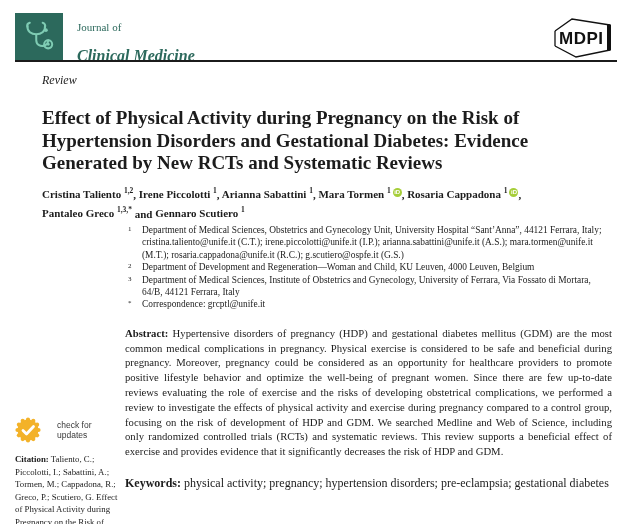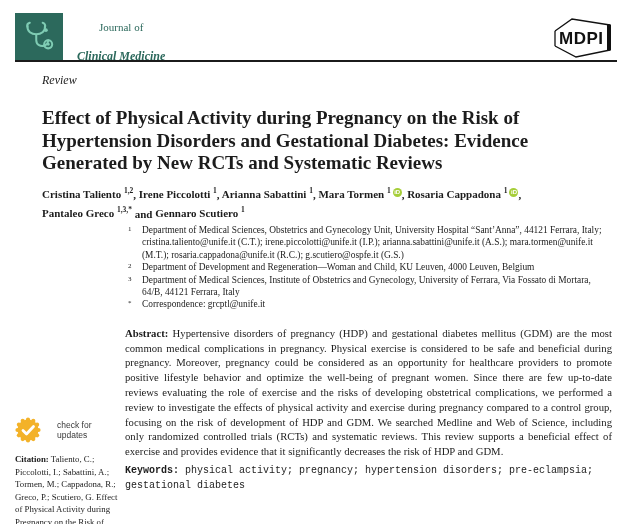--- a/index.html
+++ b/index.html
@@ -2,23 +2,23 @@
 <html><head>
 <meta charset="utf-8">
 <style>
   html,body{margin:0;padding:0;background:#e8e8e8;}
   .page{position:relative;width:632px;height:524px;background:#ffffff;overflow:hidden;
         font-family:"Liberation Serif","DejaVu Serif",serif;color:#1c1c1c;}
 
   
   .logo-square{position:absolute;left:15px;top:13px;width:48px;height:48px;background:#2c695c;
                display:flex;align-items:center;justify-content:center;}
-  .journal-name{position:absolute;left:77px;top:21px;color:#2c695c;text-align:center;}
+  .journal-name{position:absolute;left:77px;top:21px;color:#2c695c;}
   .journal-prefix{font-size:11px;line-height:12px;}
-  .journal-title{font-size:12px;font-weight:bold;font-style:italic;line-height:18px;margin-top:14px;}
+  .journal-title{font-size:16px;font-weight:bold;font-style:italic;line-height:18px;margin-top:14px;}
   .mdpi-logo{position:absolute;left:548px;top:15px;text-align:center;}
   .header-rule{position:absolute;left:15px;top:60px;width:602px;height:2px;background:#1b1b1b;}
 
   
   .article-area{position:absolute;left:42px;top:73px;width:570px;}
   .article-type{font-style:italic;font-size:12px;line-height:14px;}
   .article-title{font-size:19px;font-weight:bold;line-height:22.5px;margin-top:20px;}
   .authors{margin-top:9px;font-size:11px;font-weight:bold;line-height:16.5px;}
   .authors sup{font-size:7.5px;}
   .orcid{display:inline-block;width:9px;height:9px;border-radius:50%;background:#a6ce39;color:#fff;
@@ -33,21 +33,21 @@
   .citation{margin-top:10px;font-size:8.8px;line-height:12.6px;}
   .citation .lbl{font-weight:bold;}
 
   
   .right-col{position:absolute;left:125px;top:224px;width:487px;}
   .affiliations{font-size:9.4px;line-height:12.4px;}
   .aff-row{position:relative;padding-left:17px;}
   .aff-marker{position:absolute;left:3px;top:-1px;font-size:7px;}
   .abstract{margin:15px 0 0 0;font-size:10.7px;line-height:14.8px;text-align:justify;}
   .abstract .lbl,.keywords .lbl{font-weight:bold;}
-  .keywords{margin:5px 0 0 0;font-size:10px;line-height:14.8px;font-family:Liberation Mono, monospace;}
+  .keywords{margin:17px 0 0 0;font-size:12px;line-height:14.8px;}
 </style>
 </head>
 <body>
 
 <div class="page">
 
   <div class="logo-square">
     <svg width="44" height="44" viewBox="0 0 48 48">
       <g stroke="#7fccb3" stroke-width="2.2" fill="none" stroke-linecap="round">
         <path d="M14,8.5 C12,9 10.8,10.8 11.3,12.8"></path>

